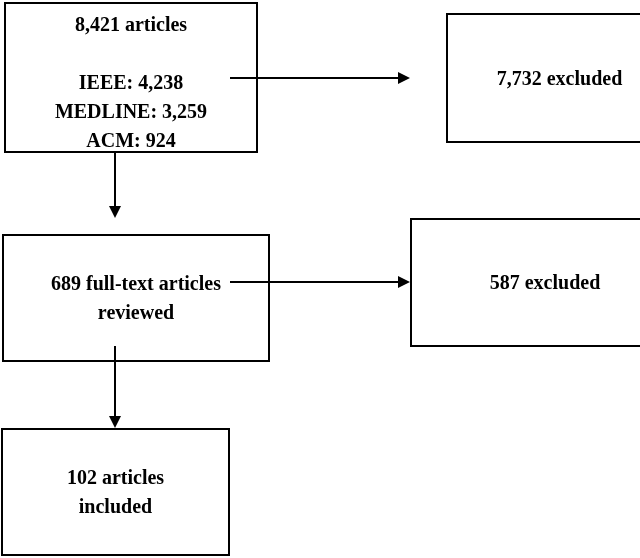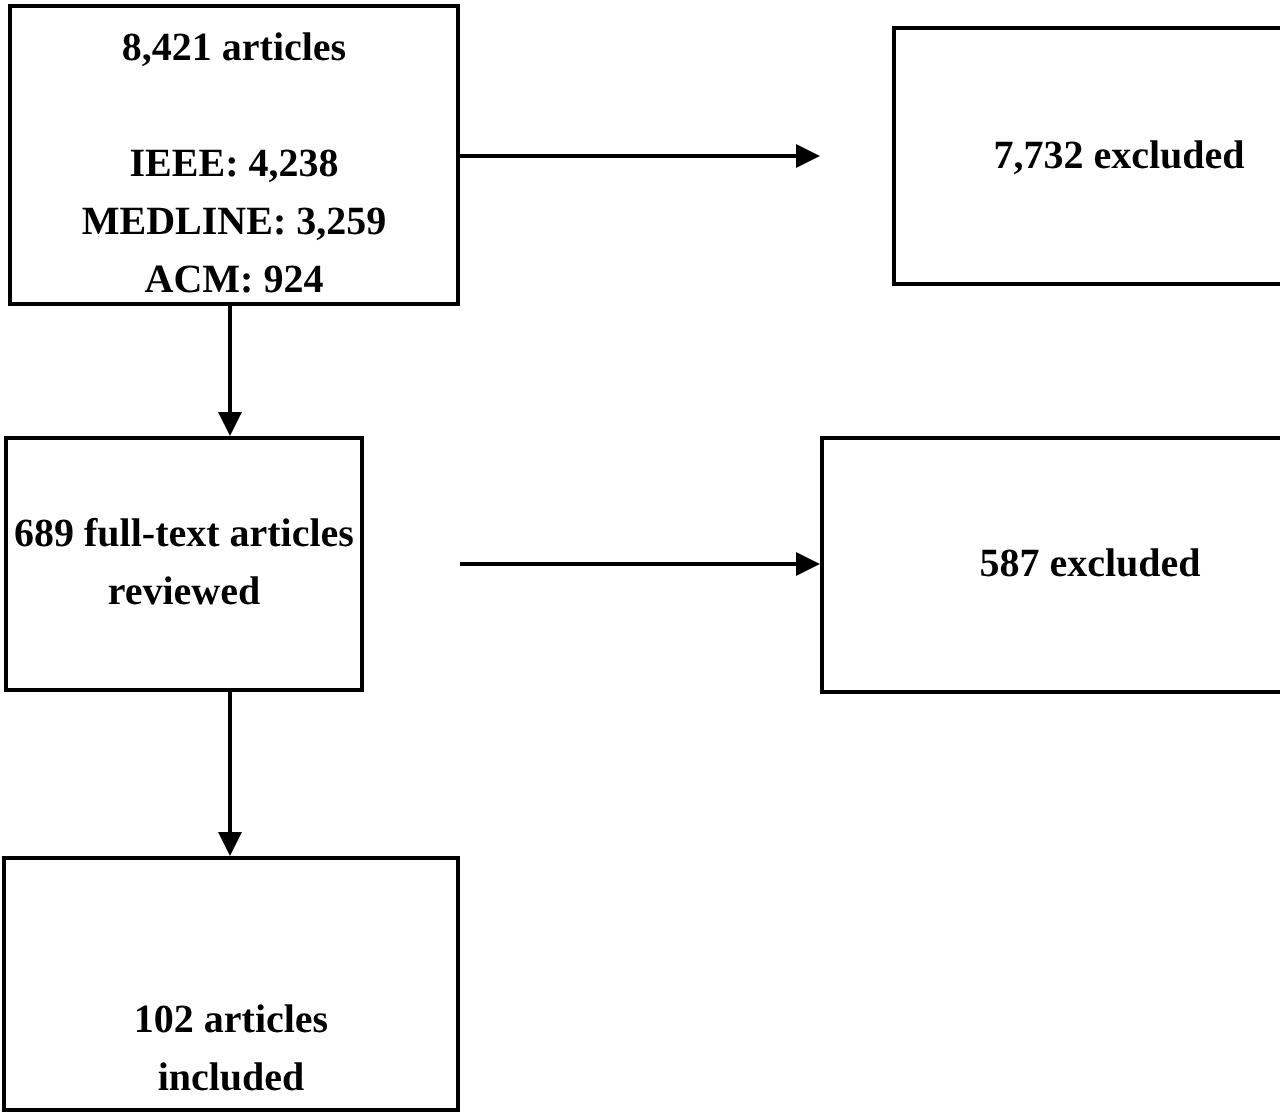--- a/index.html
+++ b/index.html
@@ -24,28 +24,28 @@
     box-sizing: border-box;
     display: flex;
     flex-direction: column;
     align-items: center;
     justify-content: center;
     text-align: center;
     font-size: 20px;
     line-height: 29px;
   }
   .box-identified {
-    left: 4px; top: 2px; width: 226px; height: 151px;
+    left: 4px; top: 2px; width: 254px; height: 151px;
     justify-content: flex-start;
     padding-top: 6px;
   }
   .box-excluded-1 { left: 410px; top: 13px;  width: 227px; height: 130px; margin-left: 36px; }
-  .box-fulltext   { left: 2px;   top: 218px; width: 180px; height: 128px; }
+  .box-fulltext   { left: 2px;   top: 234px; width: 268px; height: 128px; }
   .box-excluded-2 { left: 410px; top: 218px; width: 270px; height: 129px; }
-  .box-included   { left: 1px;   top: 428px; width: 229px; height: 128px; justify-content: flex-end; }
+  .box-included   { left: 1px;   top: 428px; width: 229px; height: 128px; }
   .line-row { display: block; min-height: 29px; }
   .arrow-line {
     position: absolute;
     background: #000000;
   }
   .arrow-head {
     position: absolute;
     width: 0;
     height: 0;
   }

